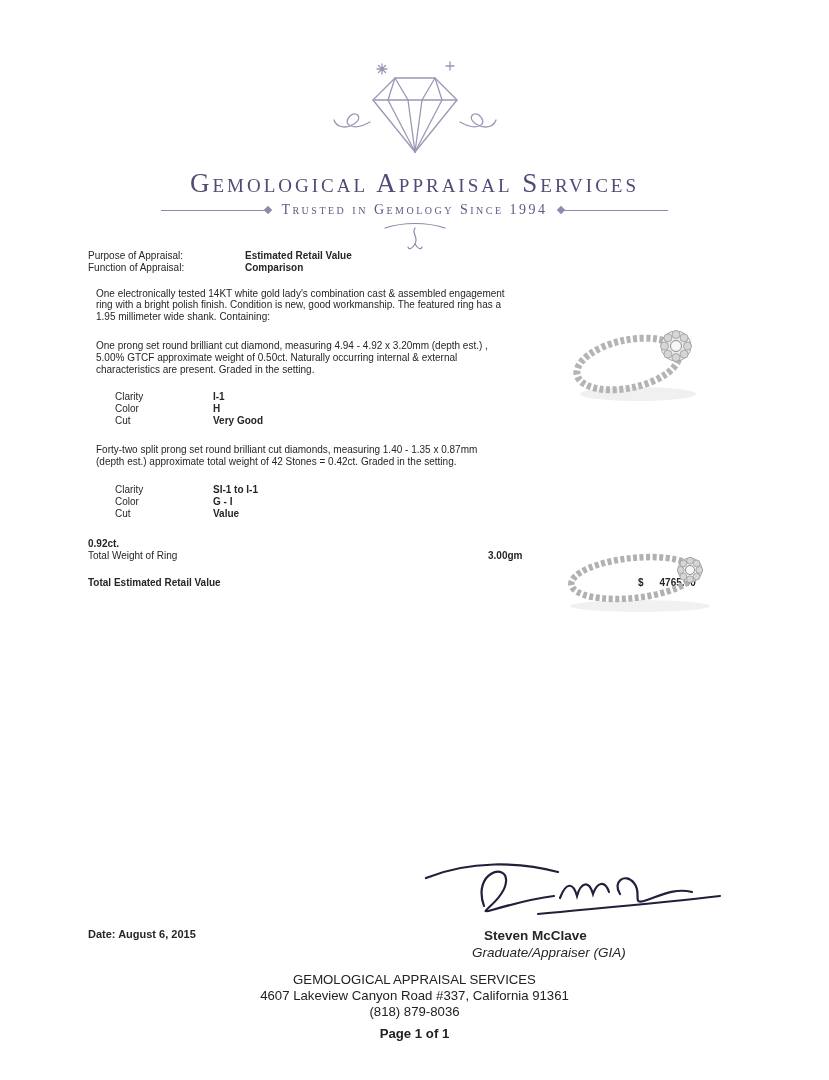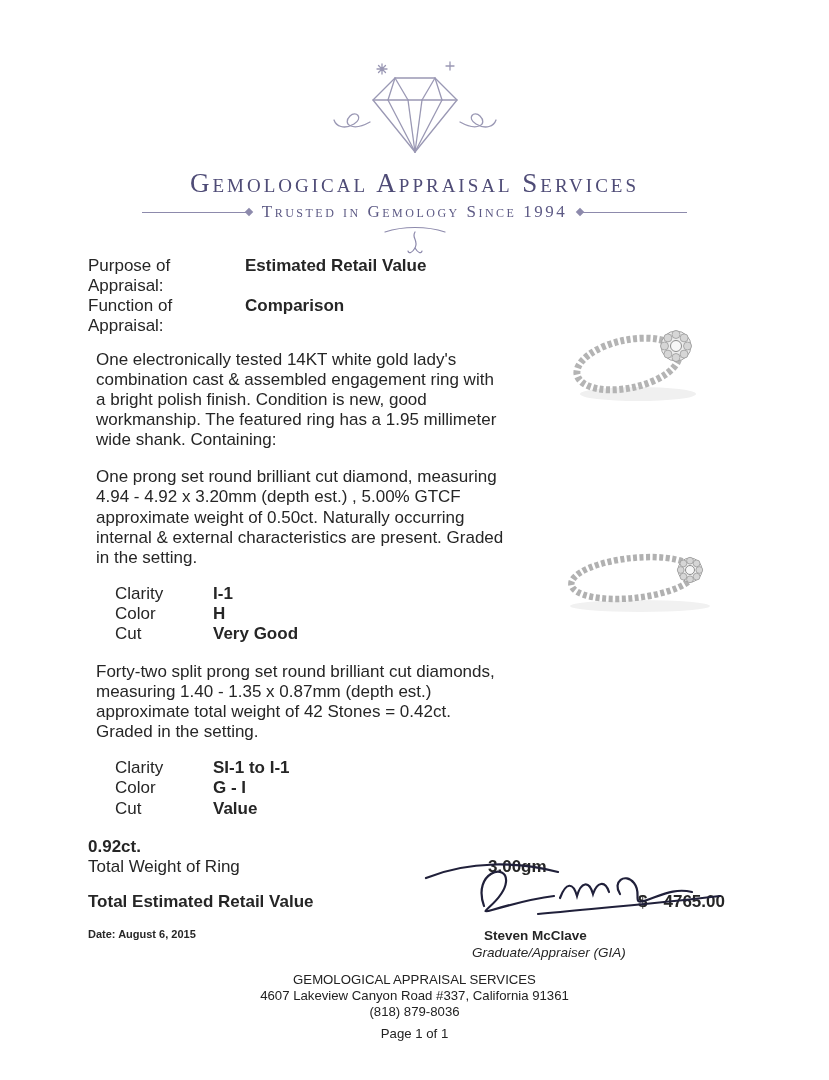--- a/index.html
+++ b/index.html
@@ -24,26 +24,26 @@
   }
   .tagline-line { width:108px; height:1px; background:#8d8aac; position:relative; }
   .tagline-line .dot {
     position:absolute; top:-2.5px; width:6px; height:6px; background:#8d8aac;
     transform:rotate(45deg);
   }
   .tagline-line .dot.in-left { right:-2px; }
   .tagline-line .dot.in-right { left:-2px; }
   .tagline {
     font-family:"Liberation Serif", serif;
-    font-size:17px; letter-spacing:2.5px; font-variant:small-caps; color:#5d5a85;
+    font-size:14px; letter-spacing:2.5px; font-variant:small-caps; color:#5d5a85;
   }
   .flourish-wrap { margin-top:2px; display:flex; justify-content:center; }
 
   
-  .content { position:absolute; top:256px; left:88px; width:700px; font-size:17px; line-height:1.18; }
+  .content { position:absolute; top:250px; left:88px; width:700px; font-size:10px; line-height:1.18; }
   .kv-row { display:flex; }
   .kv-label { width:157px; }
   .bold { font-weight:bold; }
   .para { width:410px; margin-top:14px;margin-left:8px; }
   .para.mt16 { margin-top:17px; }
   .grade-block { margin-top:16px; margin-left:27px; }
   .grade-row { display:flex; line-height:1.2; }
   .grade-label { width:98px; }
   .totals { margin-top:18px; }
   .total-row { display:flex; }
@@ -57,21 +57,21 @@
   .photo-2 { left:555px; top:530px; }
 
   
   .signature-svg { position:absolute; left:420px; top:856px; }
   .date-text { position:absolute; left:88px; top:928px; font-size:11px; font-weight:bold; }
   .signer-name { position:absolute; left:484px; top:928px; font-size:13.5px; font-weight:bold; }
   .signer-title { position:absolute; left:472px; top:945px; font-size:13.5px; font-style:italic; }
 
   
   .footer { position:absolute; left:0; top:972px; width:100%; text-align:center; font-size:13.2px; line-height:16px; color:#222; }
-  .footer .page-num { margin-top:6px; font-weight:normal; }
+  .footer .page-num { margin-top:6px; font-weight:bold; }
 </style>
 </head>
 <body>
 
 <div class="page">
 
   <div class="masthead">
     <div class="logo-wrap">
       <svg width="170" height="112" viewBox="0 0 170 112">
         <g fill="none" stroke="#9a98b4" stroke-width="1.3" stroke-linejoin="round" stroke-linecap="round">

